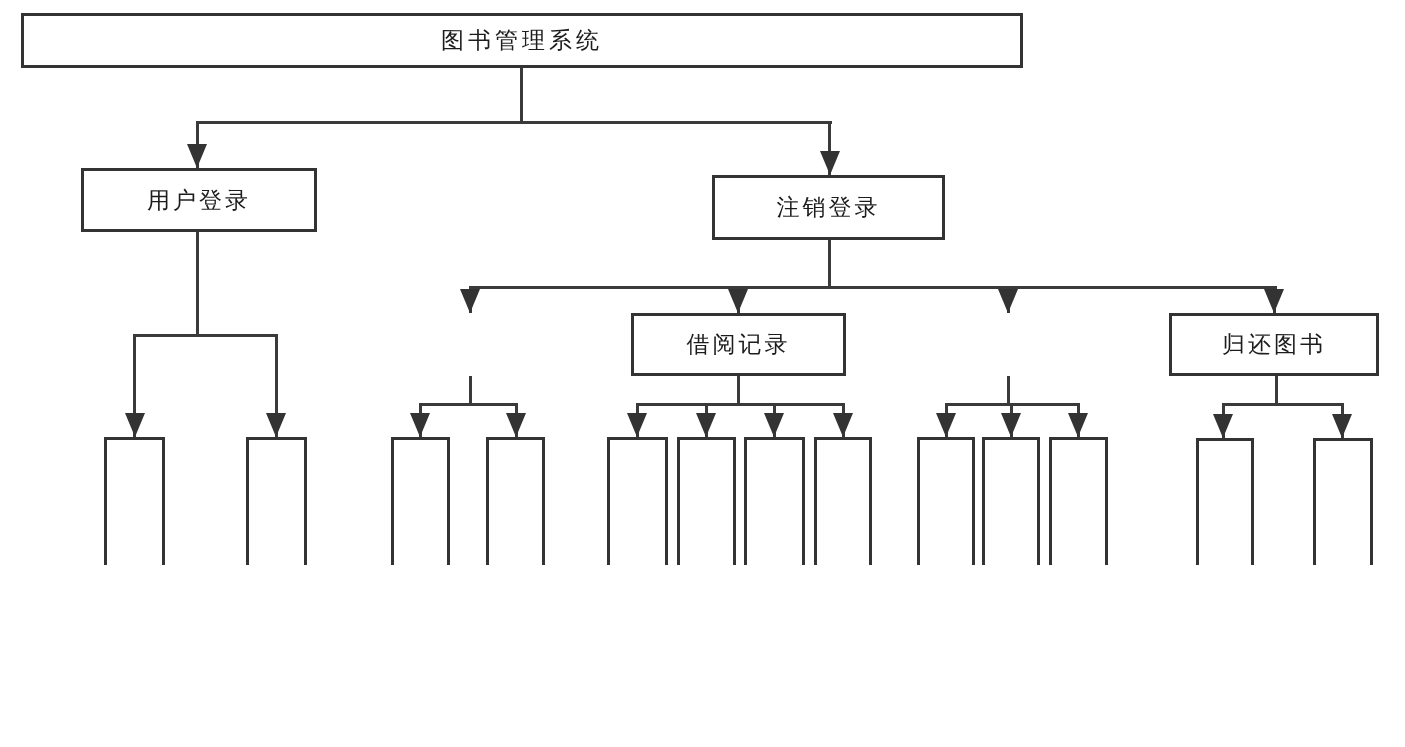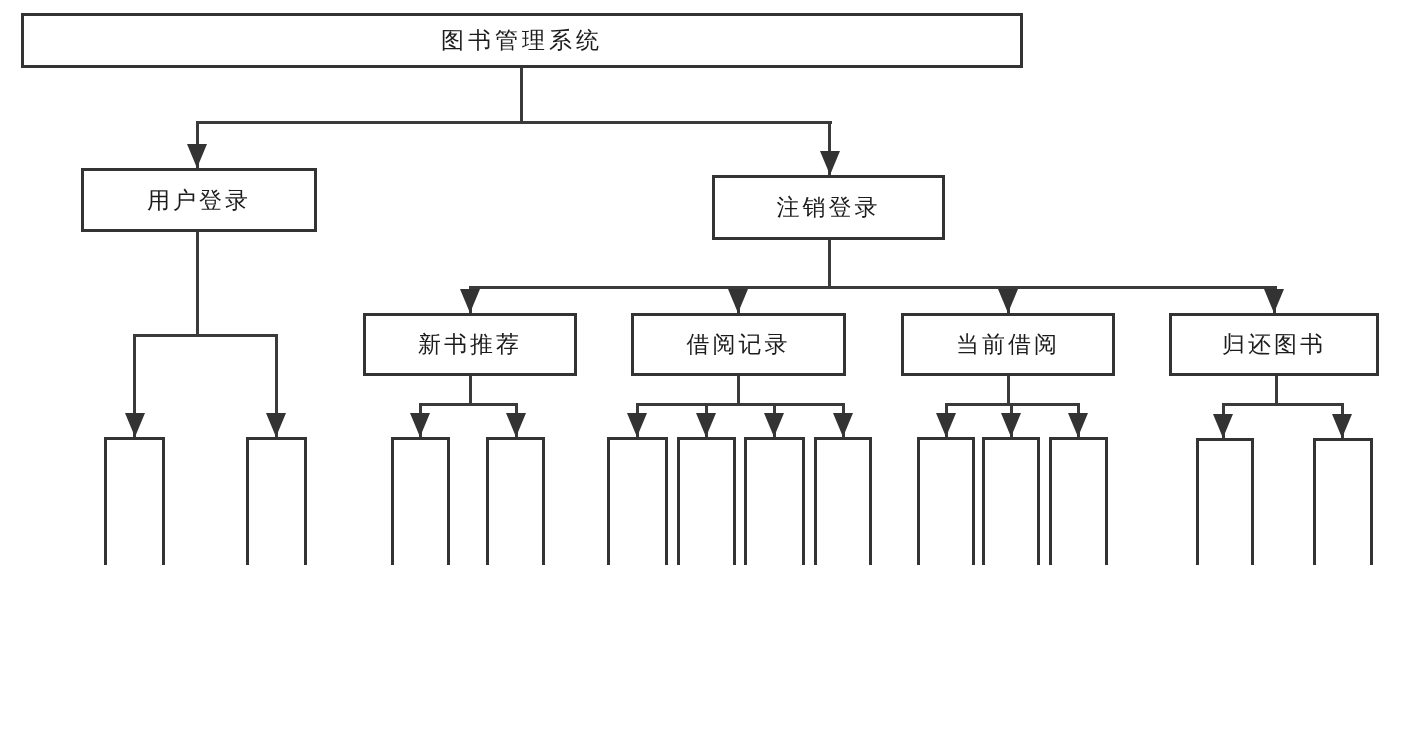--- a/index.html
+++ b/index.html
@@ -127,28 +127,22 @@
     <span class="hlabel title-label">图书管理系统</span>
   </div>
 
   <div class="box" style="left:81px; top:168px; width:236px; height:64px;">
     <span class="hlabel">用户登录</span>
   </div>
   <div class="box" style="left:712px; top:175px; width:233px; height:65px;">
     <span class="hlabel">注销登录</span>
   </div>
 
-  <div class="box" style="left:363px; top:313px; width:214px; height:63px;">
-    <span class="hlabel">新书推荐</span>
-  </div>
   <div class="box" style="left:631px; top:313px; width:215px; height:63px;">
     <span class="hlabel">借阅记录</span>
-  </div>
-  <div class="box" style="left:901px; top:313px; width:214px; height:63px;">
-    <span class="hlabel">当前借阅</span>
   </div>
   <div class="box" style="left:1169px; top:313px; width:210px; height:63px;">
     <span class="hlabel">归还图书</span>
   </div>
 
   <div class="box" style="left:104px; top:437px; width:61px; height:304px;">
     <span class="vtext">用户登录</span>
   </div>
   <div class="box" style="left:246px; top:437px; width:61px; height:304px;">
     <span class="vtext">注销登录</span>

